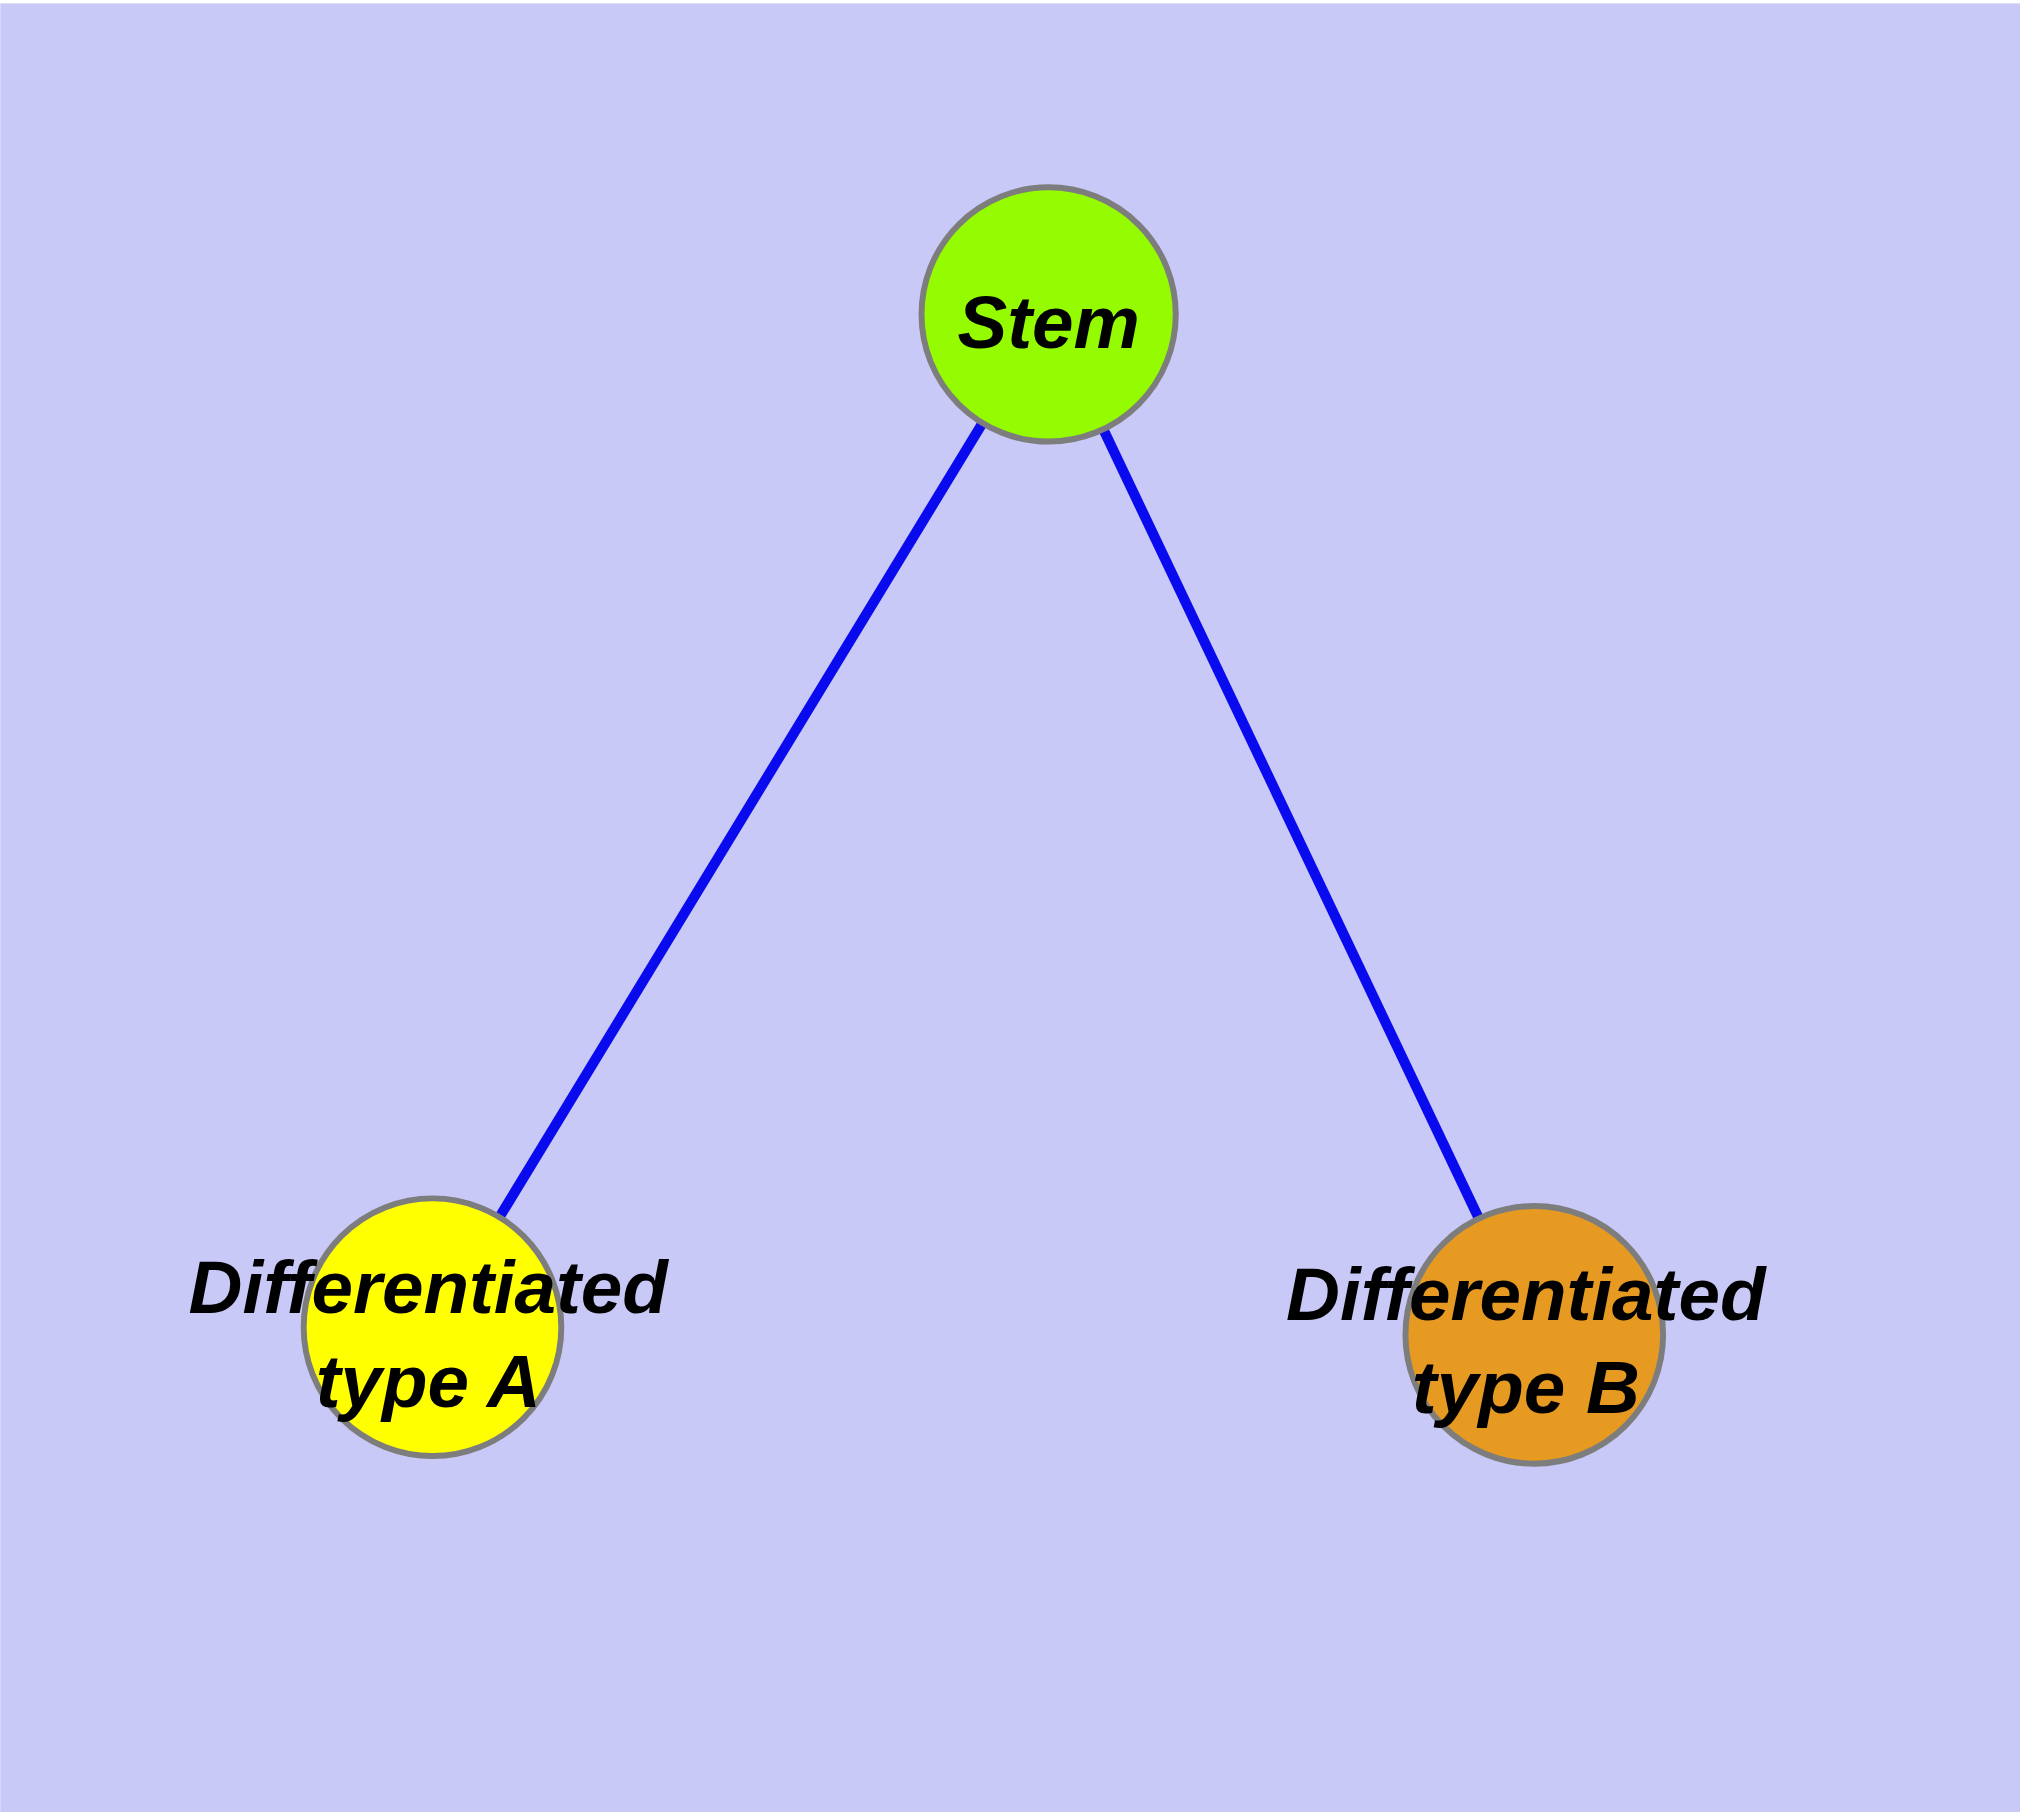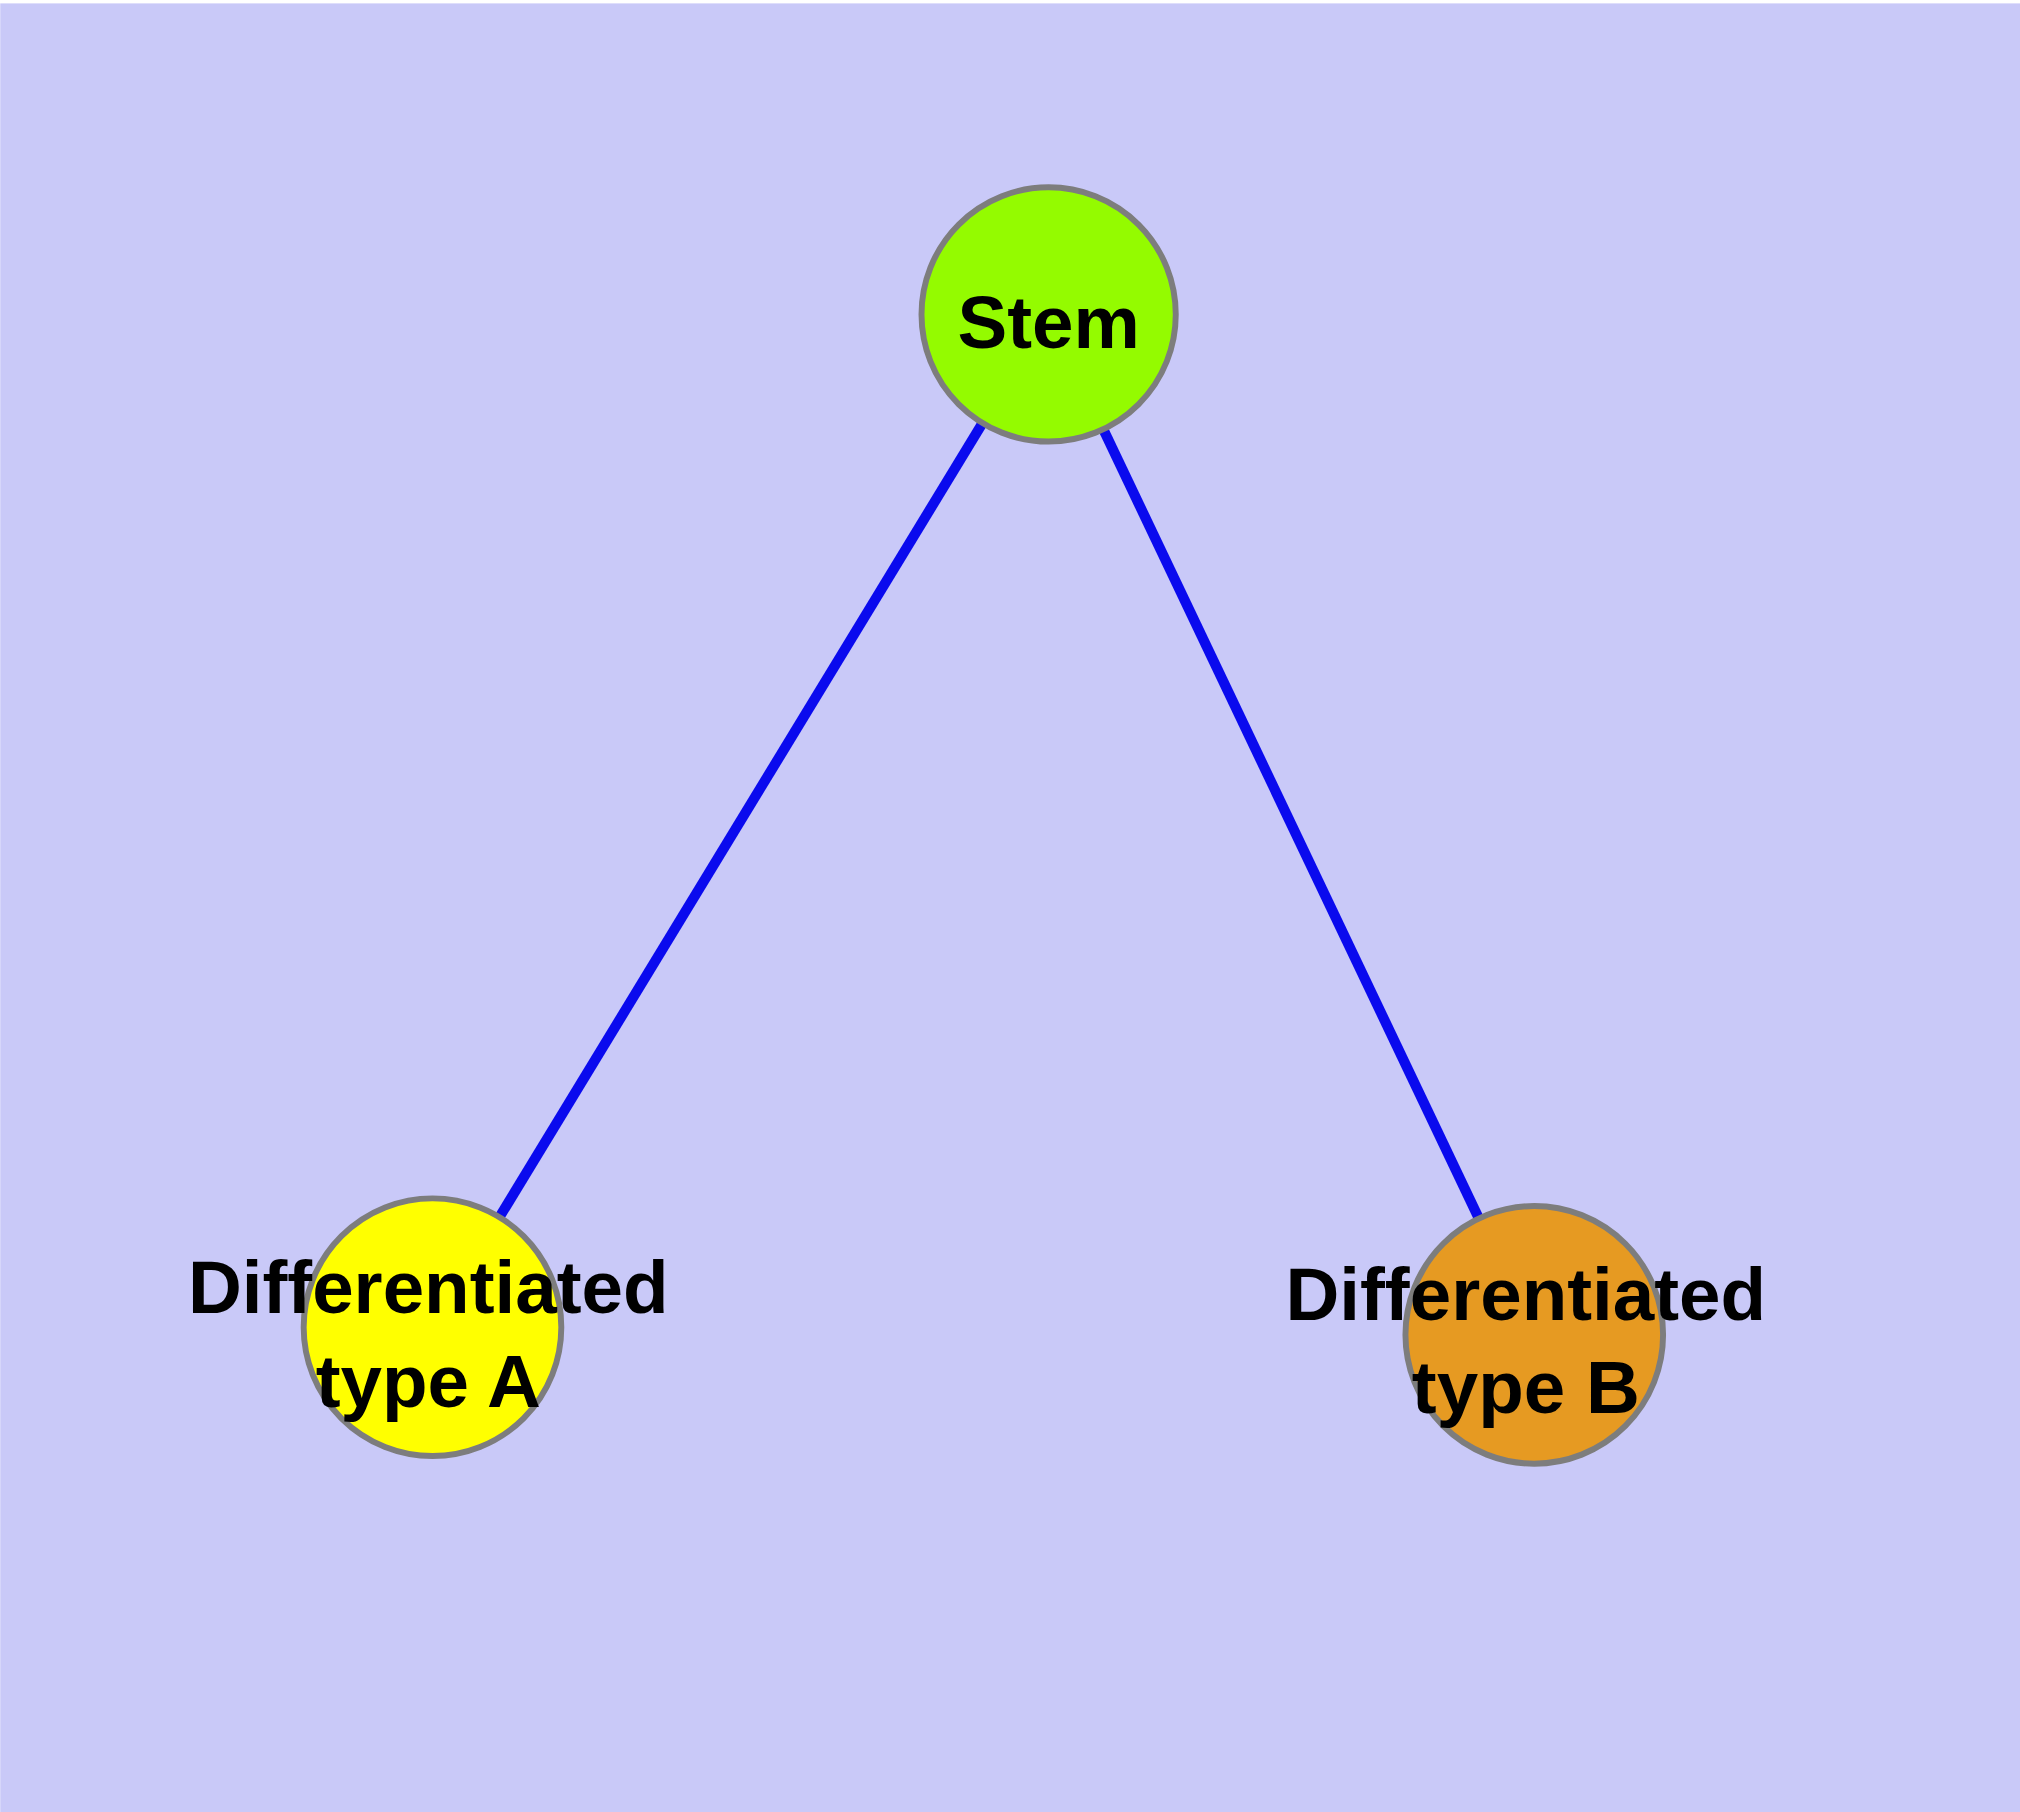--- a/index.html
+++ b/index.html
@@ -7,20 +7,21 @@
     padding: 0;
     background: #ffffff;
     width: 2021px;
     height: 1812px;
     overflow: hidden;
   }
   .canvas {
     position: relative;
     width: 2021px;
     height: 1812px;
+    font-style: italic;
   }
   svg { display: block; }
   .edge {
     stroke: #0a0aee;
     stroke-width: 12;
     fill: none;
   }
   .node-circle {
     stroke: #7d7d7d;
     stroke-width: 7;

